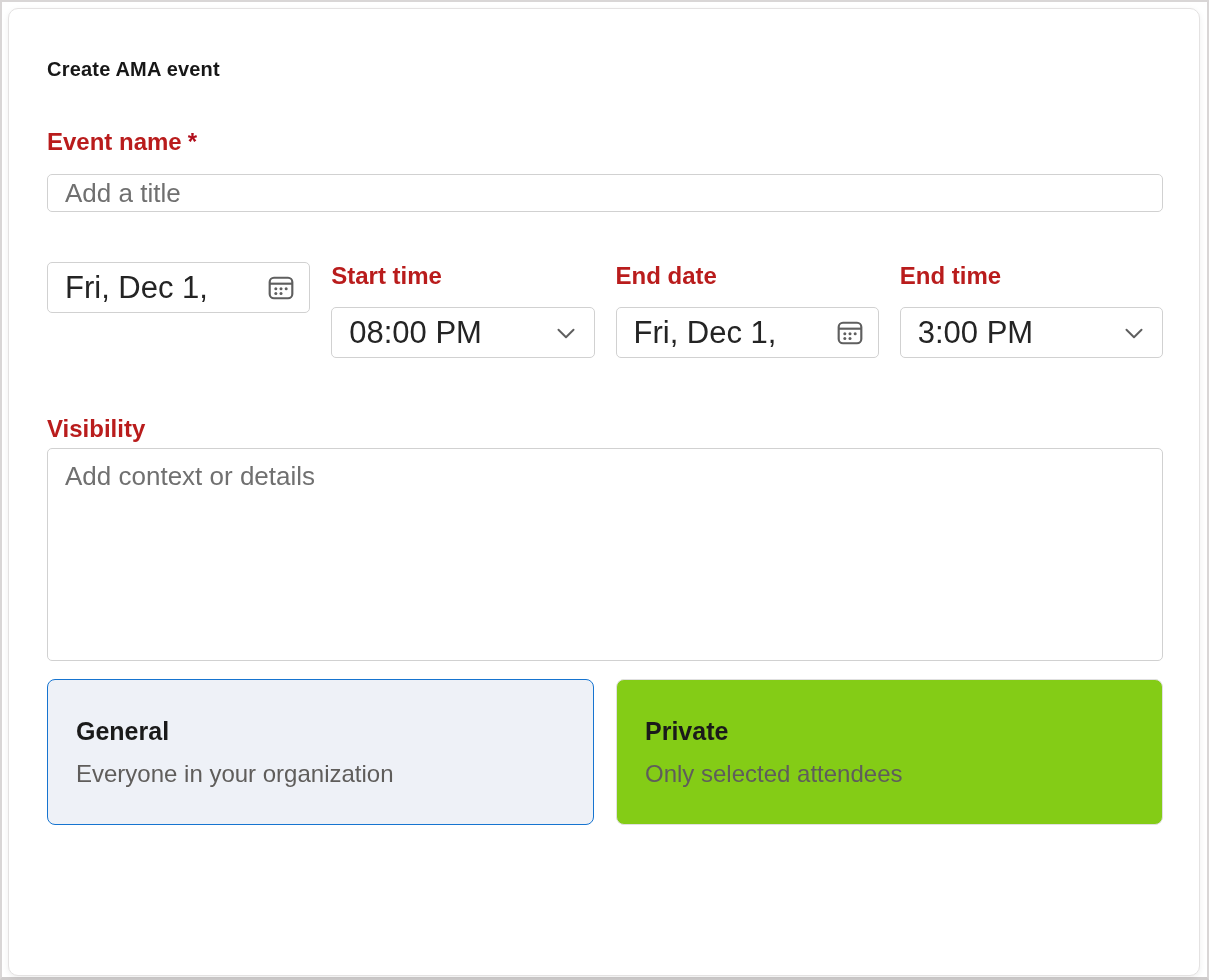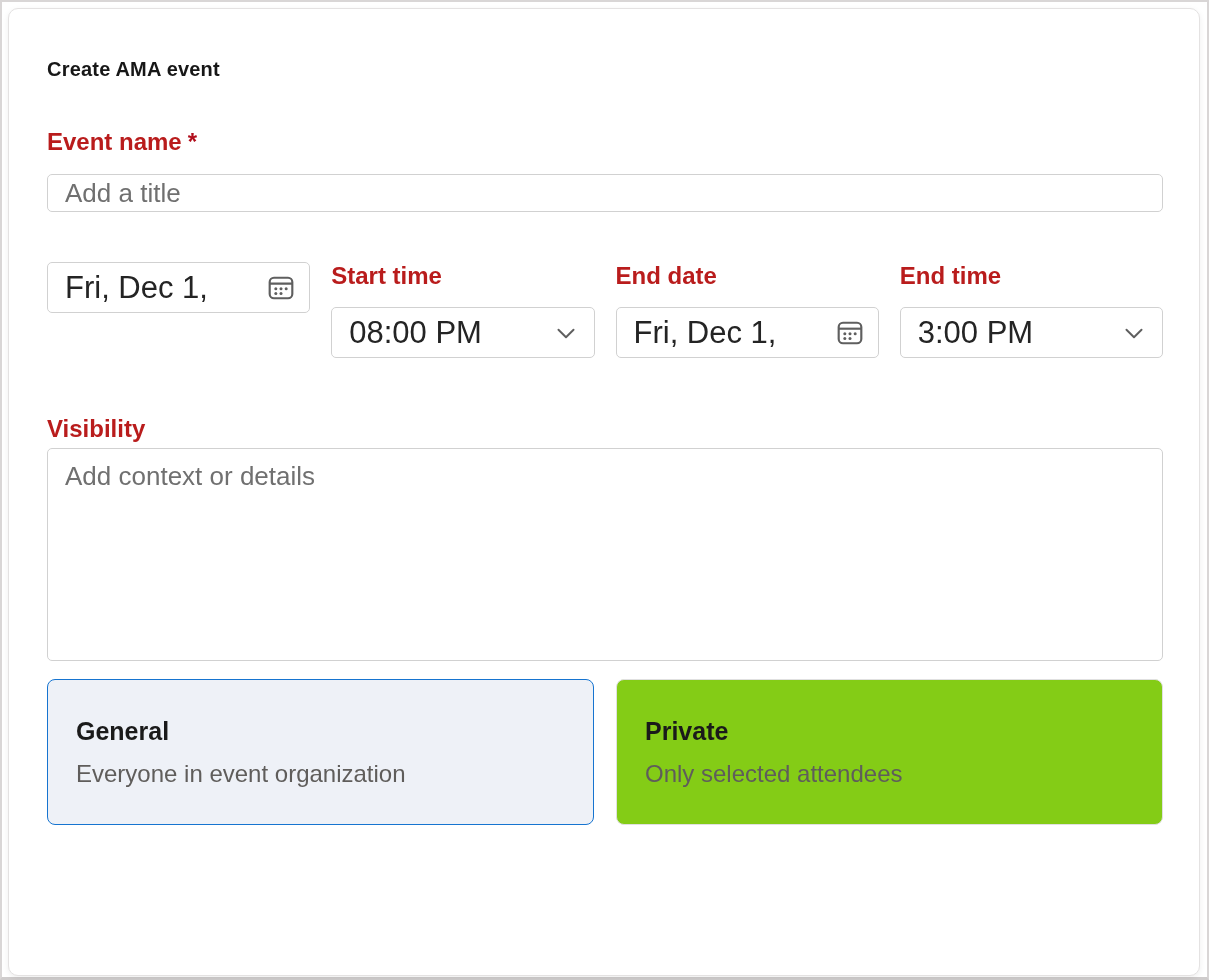--- a/index.html
+++ b/index.html
@@ -223,21 +223,21 @@
 
     
     <span class="field-label section-label">Visibility</span>
     <textarea class="description-area" placeholder="Add context or details" style=""></textarea>
 
     
     <div class="visibility-grid">
 
       <div class="visibility-card selected">
         <div class="card-title">General</div>
-        <div class="card-subtitle">Everyone in event organization</div>
+        <div class="card-subtitle">Everyone in your organization</div>
       </div>
 
       <div class="visibility-card">
         <div class="card-title">Private</div>
         <div class="card-subtitle">Only selected attendees</div>
       </div>
 
     </div>
 
   </div>

